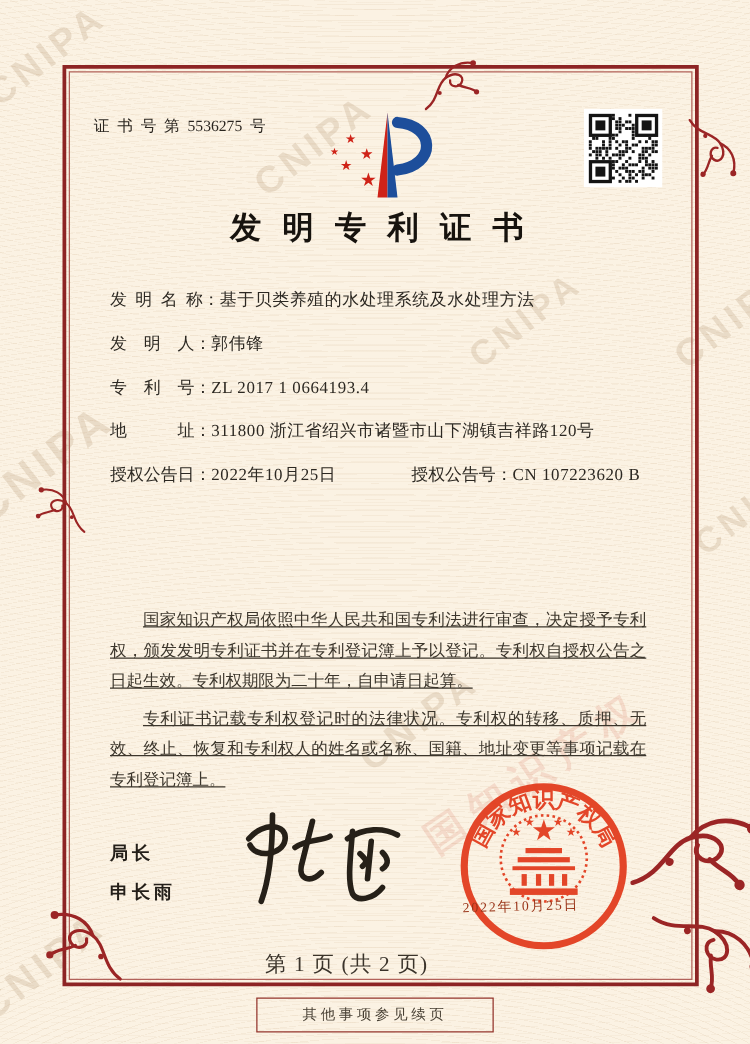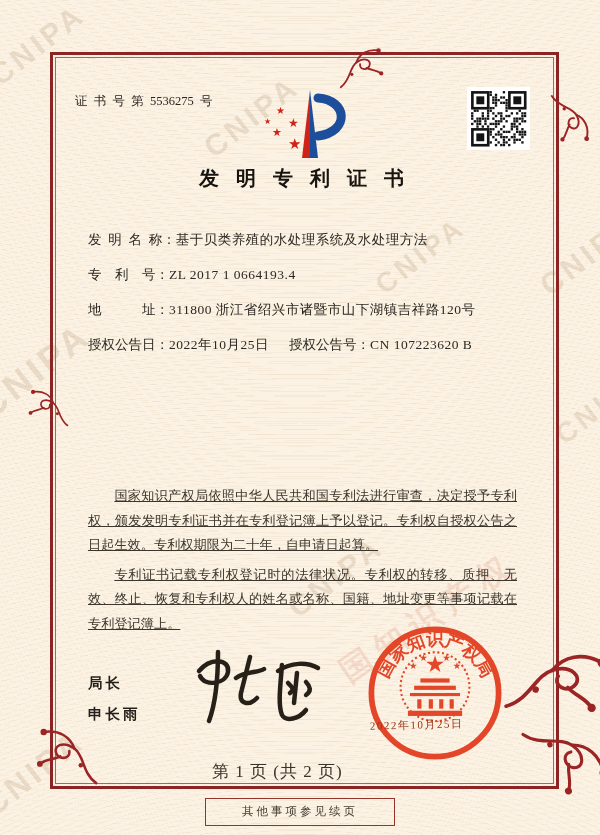--- a/index.html
+++ b/index.html
@@ -18,27 +18,27 @@
     border:3px solid #8d2424;}
   .frame::after{content:"";position:absolute;inset:2px;border:1px solid #b2625a;}
   .wm{position:absolute;font-family:"Liberation Sans",sans-serif;font-weight:bold;
     color:rgba(167,128,88,0.20);transform:rotate(-38deg);letter-spacing:4px;
     white-space:nowrap;pointer-events:none;}
   .wm-red{color:rgba(205,75,50,0.14);letter-spacing:9px;transform:rotate(-34deg);}
   .cert-no{position:absolute;left:75px;top:93px;font-size:12.5px;color:#2a251f;}
   .logo{position:absolute;left:248px;top:84px;width:108px;height:80px;}
   .qr{position:absolute;left:467px;top:87px;width:63px;height:63px;}
   .title{position:absolute;left:53px;top:165px;width:497px;text-align:center;
-    font-size:20px;font-weight:bold;letter-spacing:17px;text-indent:17px;color:#17130e;}
+    font-size:25px;font-weight:bold;letter-spacing:17px;text-indent:17px;color:#17130e;}
   .fields{position:absolute;left:88px;top:229px;width:430px;}
   .row{height:35px;font-size:13.5px;line-height:21px;white-space:nowrap;}
   .row .lab{color:#2c2822;}
   .row .val{color:#2c2822;letter-spacing:0.5px;}
   .grant{display:flex;}
-  .grant .pair2{margin-left:20px;text-align:right;}
+  .grant .pair2{margin-left:60px;text-align:right;}
   .body-text{position:absolute;left:88px;top:484px;width:429px;
     font-size:13.2px;line-height:24.5px;text-align:justify;color:#3c362c;}
   .body-text p{margin:0 0 5px 0;text-indent:2em;text-decoration:underline;}
   .signer{position:absolute;left:88px;top:668px;font-size:14.5px;font-weight:bold;
     line-height:31px;color:#241f19;letter-spacing:3px;}
   .sig{position:absolute;left:178px;top:644px;width:152px;height:84px;}
   .seal{position:absolute;left:362px;top:620px;width:146px;height:150px;}
   .seal .date{position:absolute;left:8px;top:97px;width:132px;font-size:11px;
     color:#993317;letter-spacing:1.5px;transform:rotate(-1.5deg);white-space:nowrap;}
   .page-num{position:absolute;left:212px;top:760px;font-size:17px;
@@ -272,20 +272,23 @@
       </g>
   </svg>
 
   <div class="title">发明专利证书</div>
 
   <div class="fields">
     <div class="row">
       <span class="lab">发 明 名 称：</span><span class="val">基于贝类养殖的水处理系统及水处理方法</span>
     </div>
     <div class="row">
+      <span class="lab">发 明 人：</span><span class="val">郭伟锋</span>
+    </div>
+    <div class="row">
       <span class="lab">专 利 号：</span><span class="val">ZL 2017 1 0664193.4</span>
     </div>
     <div class="row">
       <span class="lab">地　　　址：</span><span class="val">311800 浙江省绍兴市诸暨市山下湖镇吉祥路120号</span>
     </div>
     <div class="row grant">
       <span>
         <span class="lab">授权公告日：</span><span class="val">2022年10月25日</span>
       </span>
       <span class="pair2">

